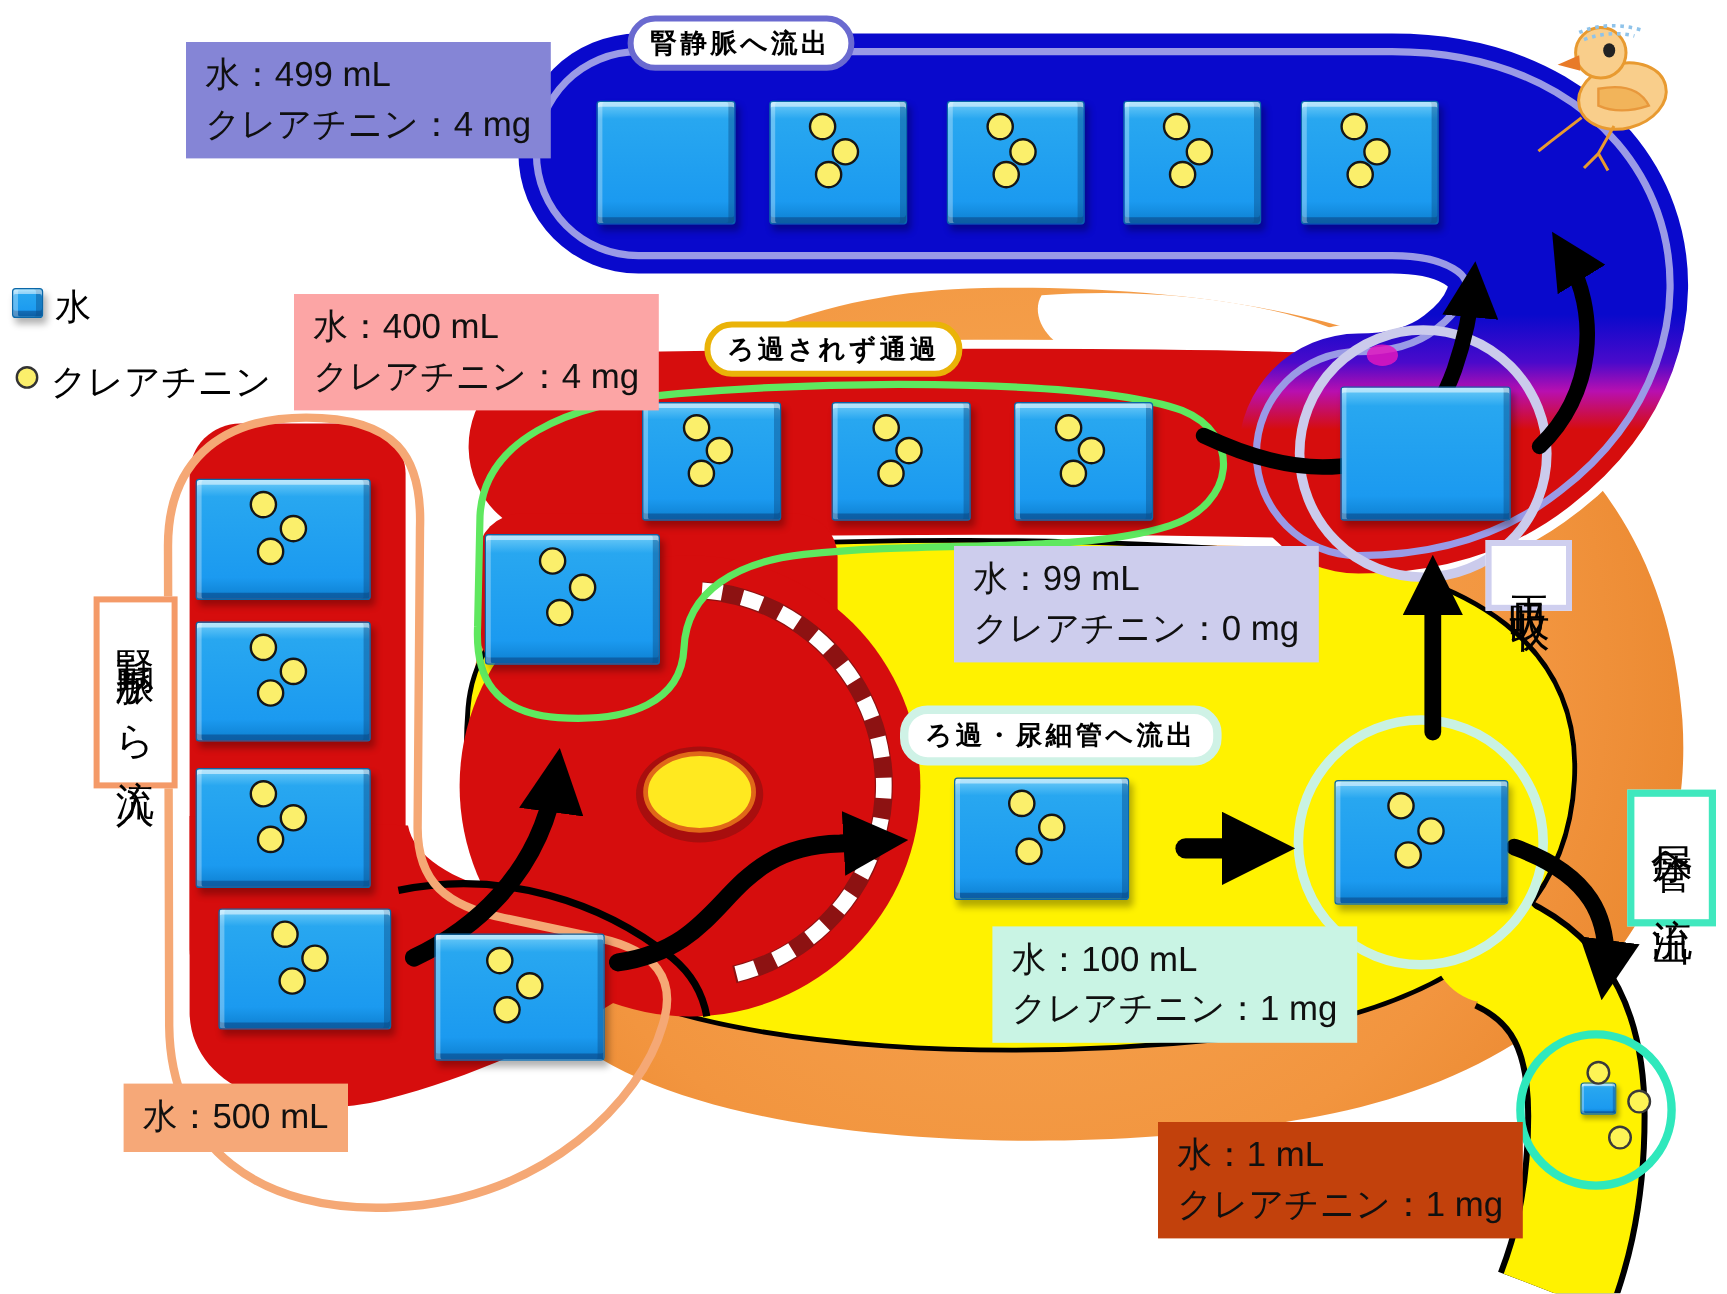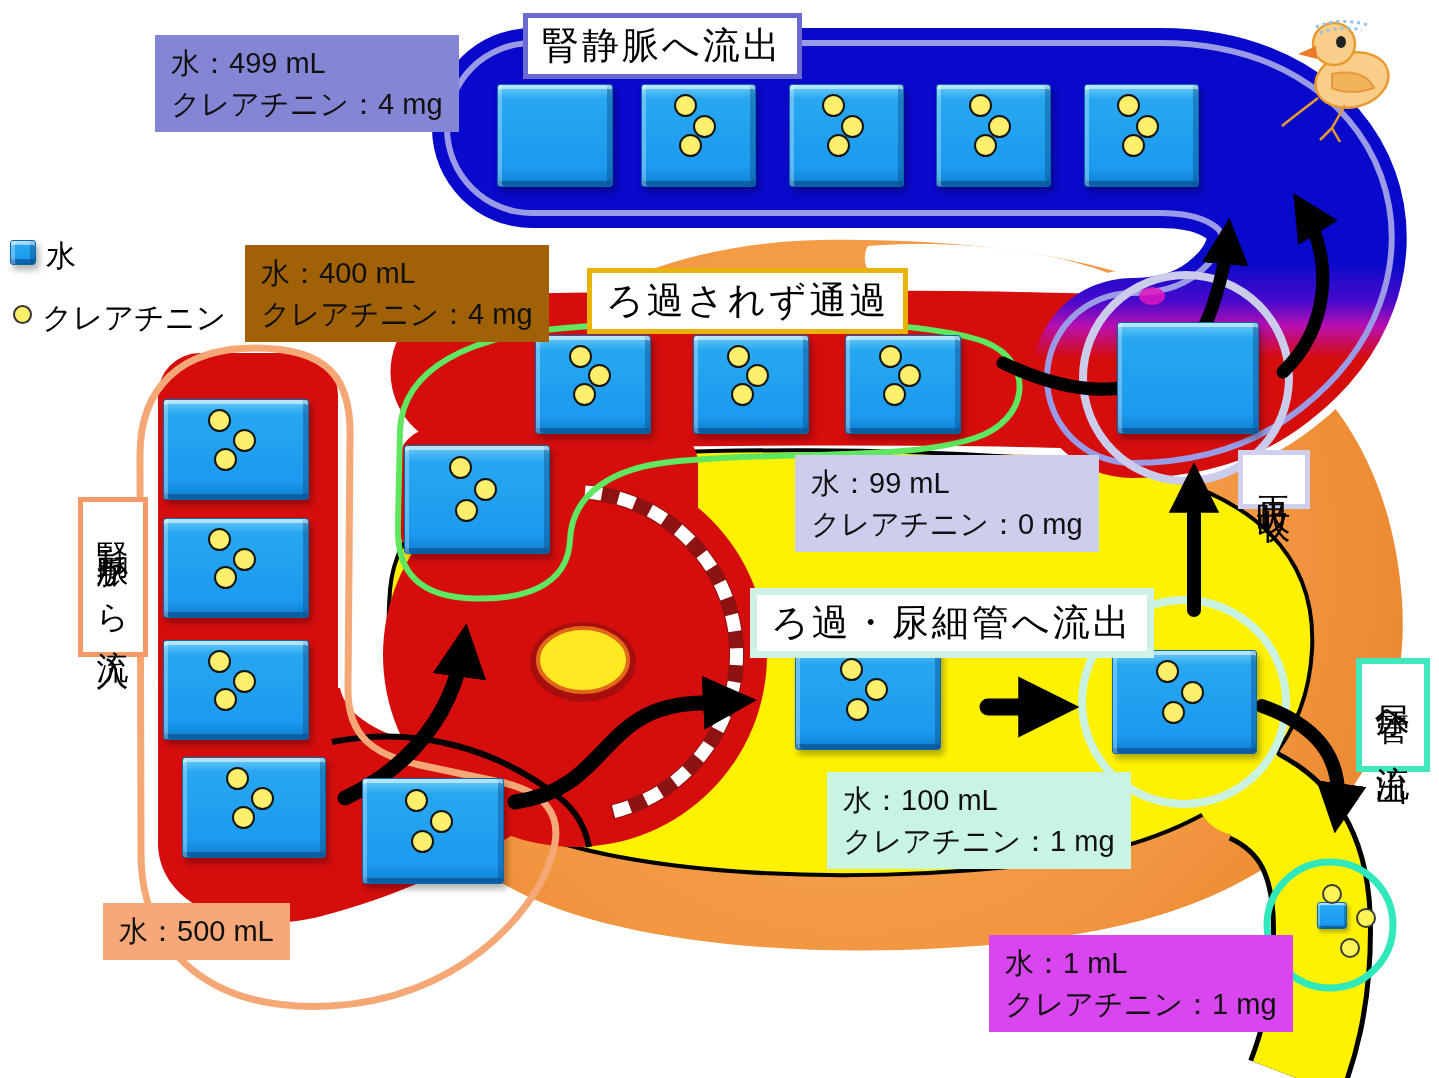--- a/index.html
+++ b/index.html
@@ -11,22 +11,22 @@
         background:linear-gradient(180deg,#6fccf8 0%,#28a7f0 14%,#1b9af0 82%,#0d7fd0 100%);
         box-shadow:inset 0 4px 0 rgba(255,255,255,.5),inset 4px 0 0 rgba(255,255,255,.3),
                    inset -5px 0 0 rgba(10,80,140,.45),inset 0 -5px 0 rgba(10,60,120,.5),
                    3px 5px 6px rgba(0,0,0,.3);}
   .cube-sm{box-shadow:inset 0 2px 0 rgba(255,255,255,.5),inset 2px 0 0 rgba(255,255,255,.3),
                    inset -2px 0 0 rgba(10,80,140,.45),inset 0 -2px 0 rgba(10,60,120,.5),
                    2px 3px 4px rgba(0,0,0,.3);}
   .dot{position:absolute;width:23px;height:23px;border-radius:50%;background:#FBEF6B;border:2.5px solid #151515;box-sizing:border-box;}
   .urine-dot{position:absolute;width:20px;height:20px;border-radius:50%;background:#FDF455;border:2.5px solid #3a3a3a;box-sizing:border-box;z-index:2;}
   .label{position:absolute;z-index:3;font-size:29px;line-height:1.4;padding:8px 16px;white-space:nowrap;color:#101010;}
-  .title{position:absolute;z-index:3;font-size:37px;font-weight:normal;letter-spacing:3px;background:#fff;
-         padding:3px 14px;white-space:nowrap;color:#000;}
+  .title{position:absolute;z-index:3;font-size:22px;font-weight:bold;letter-spacing:3px;background:#fff;
+         padding:3px 14px;white-space:nowrap;color:#000;border-radius:23px;}
   .vbox{position:absolute;z-index:3;background:#fff;writing-mode:vertical-rl;text-orientation:upright;
         font-size:32px;letter-spacing:7px;padding:14px 8px;white-space:nowrap;color:#000;}
   .legend-text{position:absolute;z-index:3;font-size:30px;color:#000;}
   .legend-cube{position:absolute;z-index:3;width:24px;height:23px;}
   .legend-dot{position:absolute;z-index:3;width:19px;height:19px;border-radius:50%;background:#FBEF6B;border:2.5px solid #333;box-sizing:border-box;}
   .copyright{position:absolute;z-index:3;right:2px;top:88px;width:170px;text-align:right;
              font-size:17.5px;line-height:1.45;color:#222;}
 </style>
 </head>
 <body>
@@ -198,36 +198,36 @@
     </div>
 
   <div class="title" style="left:523px;top:13px;border:5px solid #6A6AD0;">腎静脈へ流出</div>
   <div class="title" style="left:587px;top:268px;border:5px solid #eab308;">ろ過されず通過</div>
   <div class="title" style="left:750px;top:588px;border:7px solid #CFF2E6;">ろ過・尿細管へ流出</div>
 
   <div class="label" style="left:155px;top:35px;background:#8585D6;">
     <span>水：499 mL</span><br>
     <span>クレアチニン：4 mg</span>
   </div>
-  <div class="label" style="left:245px;top:245px;background:#a16207;">
+  <div class="label" style="left:245px;top:245px;background:#fca5a5;">
     <span>水：400 mL</span><br>
     <span>クレアチニン：4 mg</span>
   </div>
   <div class="label" style="left:795px;top:455px;background:#CDCDED;">
     <span>水：99 mL</span><br>
     <span>クレアチニン：0 mg</span>
   </div>
   <div class="label" style="left:827px;top:772px;background:#C9F4E4;">
     <span>水：100 mL</span><br>
     <span>クレアチニン：1 mg</span>
   </div>
   <div class="label" style="left:103px;top:903px;background:#F6A878;text-align:right;">
     <span>水：500 mL</span><br>
   </div>
-  <div class="label" style="left:965px;top:935px;background:#d946ef;margin-left:24px;">
+  <div class="label" style="left:965px;top:935px;background:#c2410c;">
     <span>水：1 mL</span><br>
     <span>クレアチニン：1 mg</span>
   </div>
 
   <div class="vbox" style="left:78px;top:497px;border:5px solid #F49A68;">腎動脈から流入</div>
   <div class="vbox" style="left:1238px;top:450px;border:5px solid #CFCFEF;font-size:34px;">再吸収</div>
   <div class="vbox" style="left:1356px;top:658px;border:6px solid #40E8BE;font-size:34px;">尿管へ流出</div>
 
   <div class="legend-cube cube" style="left:10px;top:240px;"></div>
   <div class="legend-text" style="left:46px;top:236px;">水</div>

